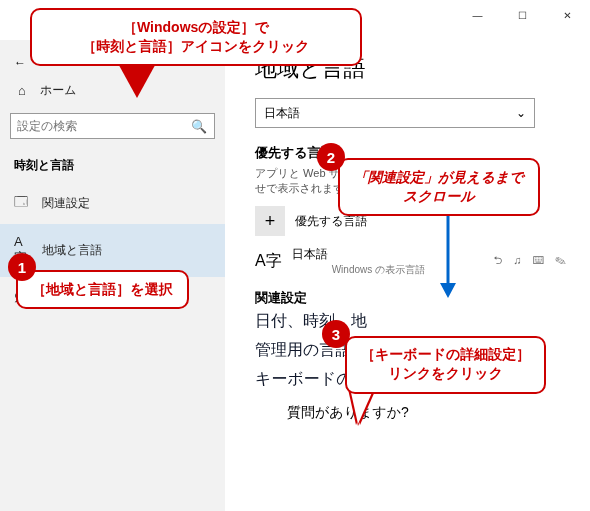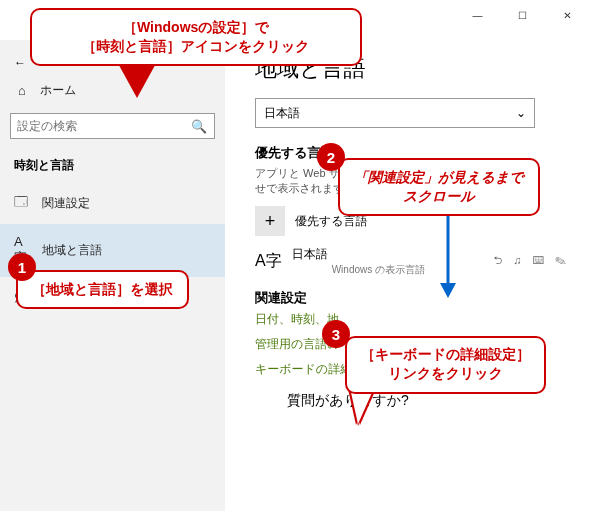--- a/index.html
+++ b/index.html
@@ -23,21 +23,21 @@
 .page-title { font-size: 22px; font-weight: 400; margin-bottom: 14px; }
 .dropdown { border: 1px solid #999; height: 30px; width: 280px; display: flex; align-items: center; justify-content: space-between; padding: 0 8px; font-size: 12px; margin-bottom: 16px; }
 .section-h { font-weight: bold; font-size: 13px; margin-top: 6px; margin-bottom: 4px; }
 .desc { font-size: 11px; color: #555; margin-bottom: 10px; }
 .add-lang { display: flex; align-items: center; gap: 10px; margin: 6px 0 10px 0; }
 .add-lang .plus { width: 30px; height: 30px; background: #e6e6e6; display: flex; align-items: center; justify-content: center; font-size: 18px; }
 .lang-row { display: flex; align-items: center; gap: 10px; margin: 4px 0 12px 0; }
 .lang-row .aicon { font-size: 16px; }
 .lang-row .sub { font-size: 10px; color: #777; margin-left: 40px; }
 .lang-row .right-icons { margin-left: auto; font-size: 11px; color: #666; letter-spacing: 4px; }
-.link { color: #4d7c0f; font-size: 12px; margin: 4px 0 8px 0; display: block; }
+.link { color: #0f172a; font-size: 16px; margin: 4px 0 8px 0; display: block; }
 .question { font-size: 14px; font-weight: 500; margin-top: 14px; margin-left: 32px; }
 
 
 .callout { position: absolute; background: #fff; border: 2px solid #c00; border-radius: 10px; padding: 8px 14px; font-size: 14px; font-weight: bold; color: #c00; text-align: center; line-height: 1.35; z-index: 20; }
 .num-badge { position: absolute; width: 28px; height: 28px; border-radius: 50%; background: #c00; color: #fff; display: flex; align-items: center; justify-content: center; font-weight: bold; font-size: 15px; z-index: 25; }
 .arrow-down { position: absolute; z-index: 15; }
 .tri { position: absolute; width: 0; height: 0; z-index: 19; }
 </style>
 </head>
 <body>

